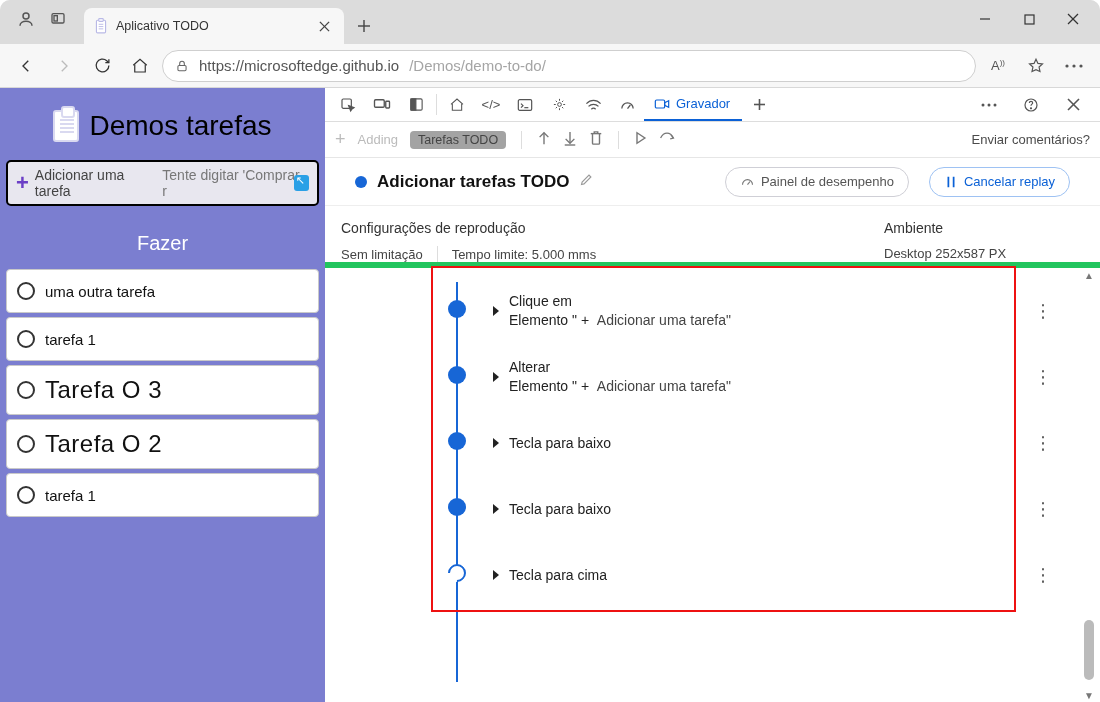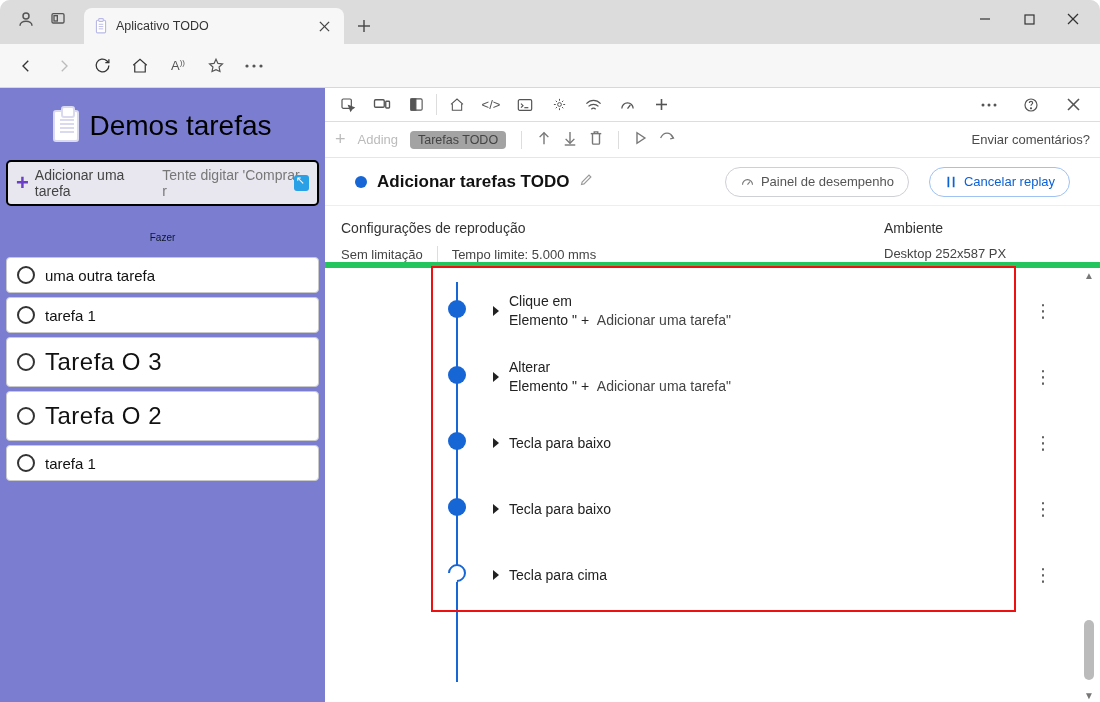--- a/index.html
+++ b/index.html
@@ -31,22 +31,22 @@
   .app-header .clip { width:26px; height:32px; background:#fff; border:2px solid #d9d9f0; border-radius:3px; position:relative;}
   .app-header .clip::before { content:""; position:absolute; top:-6px; left:6px; width:10px; height:8px; background:#fff; border:2px solid #d9d9f0; border-radius:3px;}
   .app-header .clip::after { content:""; position:absolute; left:5px; top:7px; width:14px; height:2px; background:#d9d9f0; box-shadow:0 4px 0 #d9d9f0, 0 8px 0 #d9d9f0, 0 12px 0 #d9d9f0;}
   .app-title { font-size:28px; font-weight:500; color:#000; white-space:nowrap;}
   .add-row { background:#e8e7ef; border:2px solid #000; border-radius:5px; height:46px; display:flex; align-items:center; gap:6px; padding:0 8px; font-size:14px; color:#333;}
   .add-row .plus { color:#6b3fc6; font-size:22px; font-weight:700;}
   .add-row .label { color:#444; }
   .add-row .hint { color:#777;}
   .add-cursor { width:16px; height:16px; background:#2aa0e6; border-radius:3px; position:relative;}
   .add-cursor::after { content:"↖"; color:#fff; font-size:11px; position:absolute; left:2px; top:-1px;}
-  .section-label { text-align:center; font-size:10px; color:#0f172a; padding:22px 0 10px;}
-  .todo { background:#fff; border:1px solid #c9c9c9; border-radius:4px; height:36px; display:flex; align-items:center; gap:10px; padding:0 10px; font-size:15px; color:#111;}
+  .section-label { text-align:center; font-size:20px; color:#ffffff; padding:22px 0 10px;}
+  .todo { background:#fff; border:1px solid #c9c9c9; border-radius:4px; height:44px; display:flex; align-items:center; gap:10px; padding:0 10px; font-size:15px; color:#111;}
   .todo .circle { width:18px; height:18px; border:2px solid #333; border-radius:50%;}
   .todo.big { height:50px; font-size:24px; letter-spacing:.5px;}
   
   .devtools { flex:1; display:flex; flex-direction:column; background:#fff; position:relative;}
   .dt-tabbar { height:34px; border-bottom:1px solid #ddd; display:flex; align-items:stretch; padding-left:6px; gap:0;}
   .dt-ibtn { width:34px; display:flex; align-items:center; justify-content:center; color:#555;}
   .dt-sep { width:1px; background:#ddd; margin:6px 3px;}
   .dt-tab { height:100%; display:flex; align-items:center; gap:6px; padding:0 12px 0 10px; font-size:13px; color:#444;}
   .dt-tab.active { color:#0b61d6; border-bottom:2px solid #0b61d6;}
   .dt-right { margin-left:auto; display:flex; align-items:center; gap:8px; padding-right:10px;}
@@ -163,20 +163,28 @@
           <path d="M21 12a9 9 0 1 1-3-6.7L21 8"></path>
           <path d="M21 3v5h-5"></path>
         </svg>
       </div>
     <div class="nav-icn">
         <svg width="18" height="18" viewBox="0 0 24 24" fill="none" stroke="#333" stroke-width="1.6">
           <path d="M3 11l9-8 9 8"></path>
           <path d="M5 10v10h14V10"></path>
         </svg>
       </div>
+    <div class="urlbox">
+      <svg width="14" height="14" viewBox="0 0 24 24" fill="none" stroke="#666" stroke-width="1.8">
+          <rect x="5" y="11" width="14" height="9" rx="2"></rect>
+          <path d="M8 11V8a4 4 0 0 1 8 0v3"></path>
+        </svg>
+      <span class="host">https://microsoftedge.github.io</span>
+        <span class="path">/Demos/demo-to-do/</span>
+    </div>
     <div class="addr-icns-right">
       <div class="nav-icn">
           <span style="font-size:13px;color:#555;">A<sup style="font-size:8px;">))</sup></span>
         </div>
       <div class="nav-icn">
           <svg width="18" height="18" viewBox="0 0 24 24" fill="none" stroke="#555" stroke-width="1.6">
             <path d="M12 3l2.6 5.6 6 .6-4.5 4.2 1.2 6L12 16.9 6.7 19.4l1.2-6L3.4 9.2l6-.6z"></path>
           </svg>
         </div>
       <div class="nav-icn">
@@ -276,20 +284,27 @@
               <path d="M5 11c4-4 10-4 14 0"></path>
               <path d="M9 15c2-2 4-2 6 0"></path>
             </svg>
           </div>
         <div class="dt-ibtn">
             <svg width="17" height="14" viewBox="0 0 24 18" fill="none" stroke="#555" stroke-width="1.8">
               <path d="M4 14a8 8 0 0 1 16 0"></path>
               <path d="M12 14l4-5"></path>
             </svg>
           </div>
+        <div class="dt-tab active">
+          <svg width="16" height="12" viewBox="0 0 24 16" fill="none" stroke="#0b61d6" stroke-width="1.8">
+              <rect x="2" y="2" width="14" height="12" rx="2"></rect>
+              <path d="M16 6l6-3v10l-6-3z"></path>
+            </svg>
+          <span>Gravador</span>
+        </div>
         <div class="dt-ibtn">
             <svg width="13" height="13" stroke="#555" stroke-width="1.6">
               <line x1="6.5" y1="1" x2="6.5" y2="12"></line>
               <line x1="1" y1="6.5" x2="12" y2="6.5"></line>
             </svg>
           </div>
         <div class="dt-right">
           <div class="dt-ibtn">
               <svg width="16" height="4" fill="#555">
                 <circle cx="2" cy="2" r="1.5"></circle>

